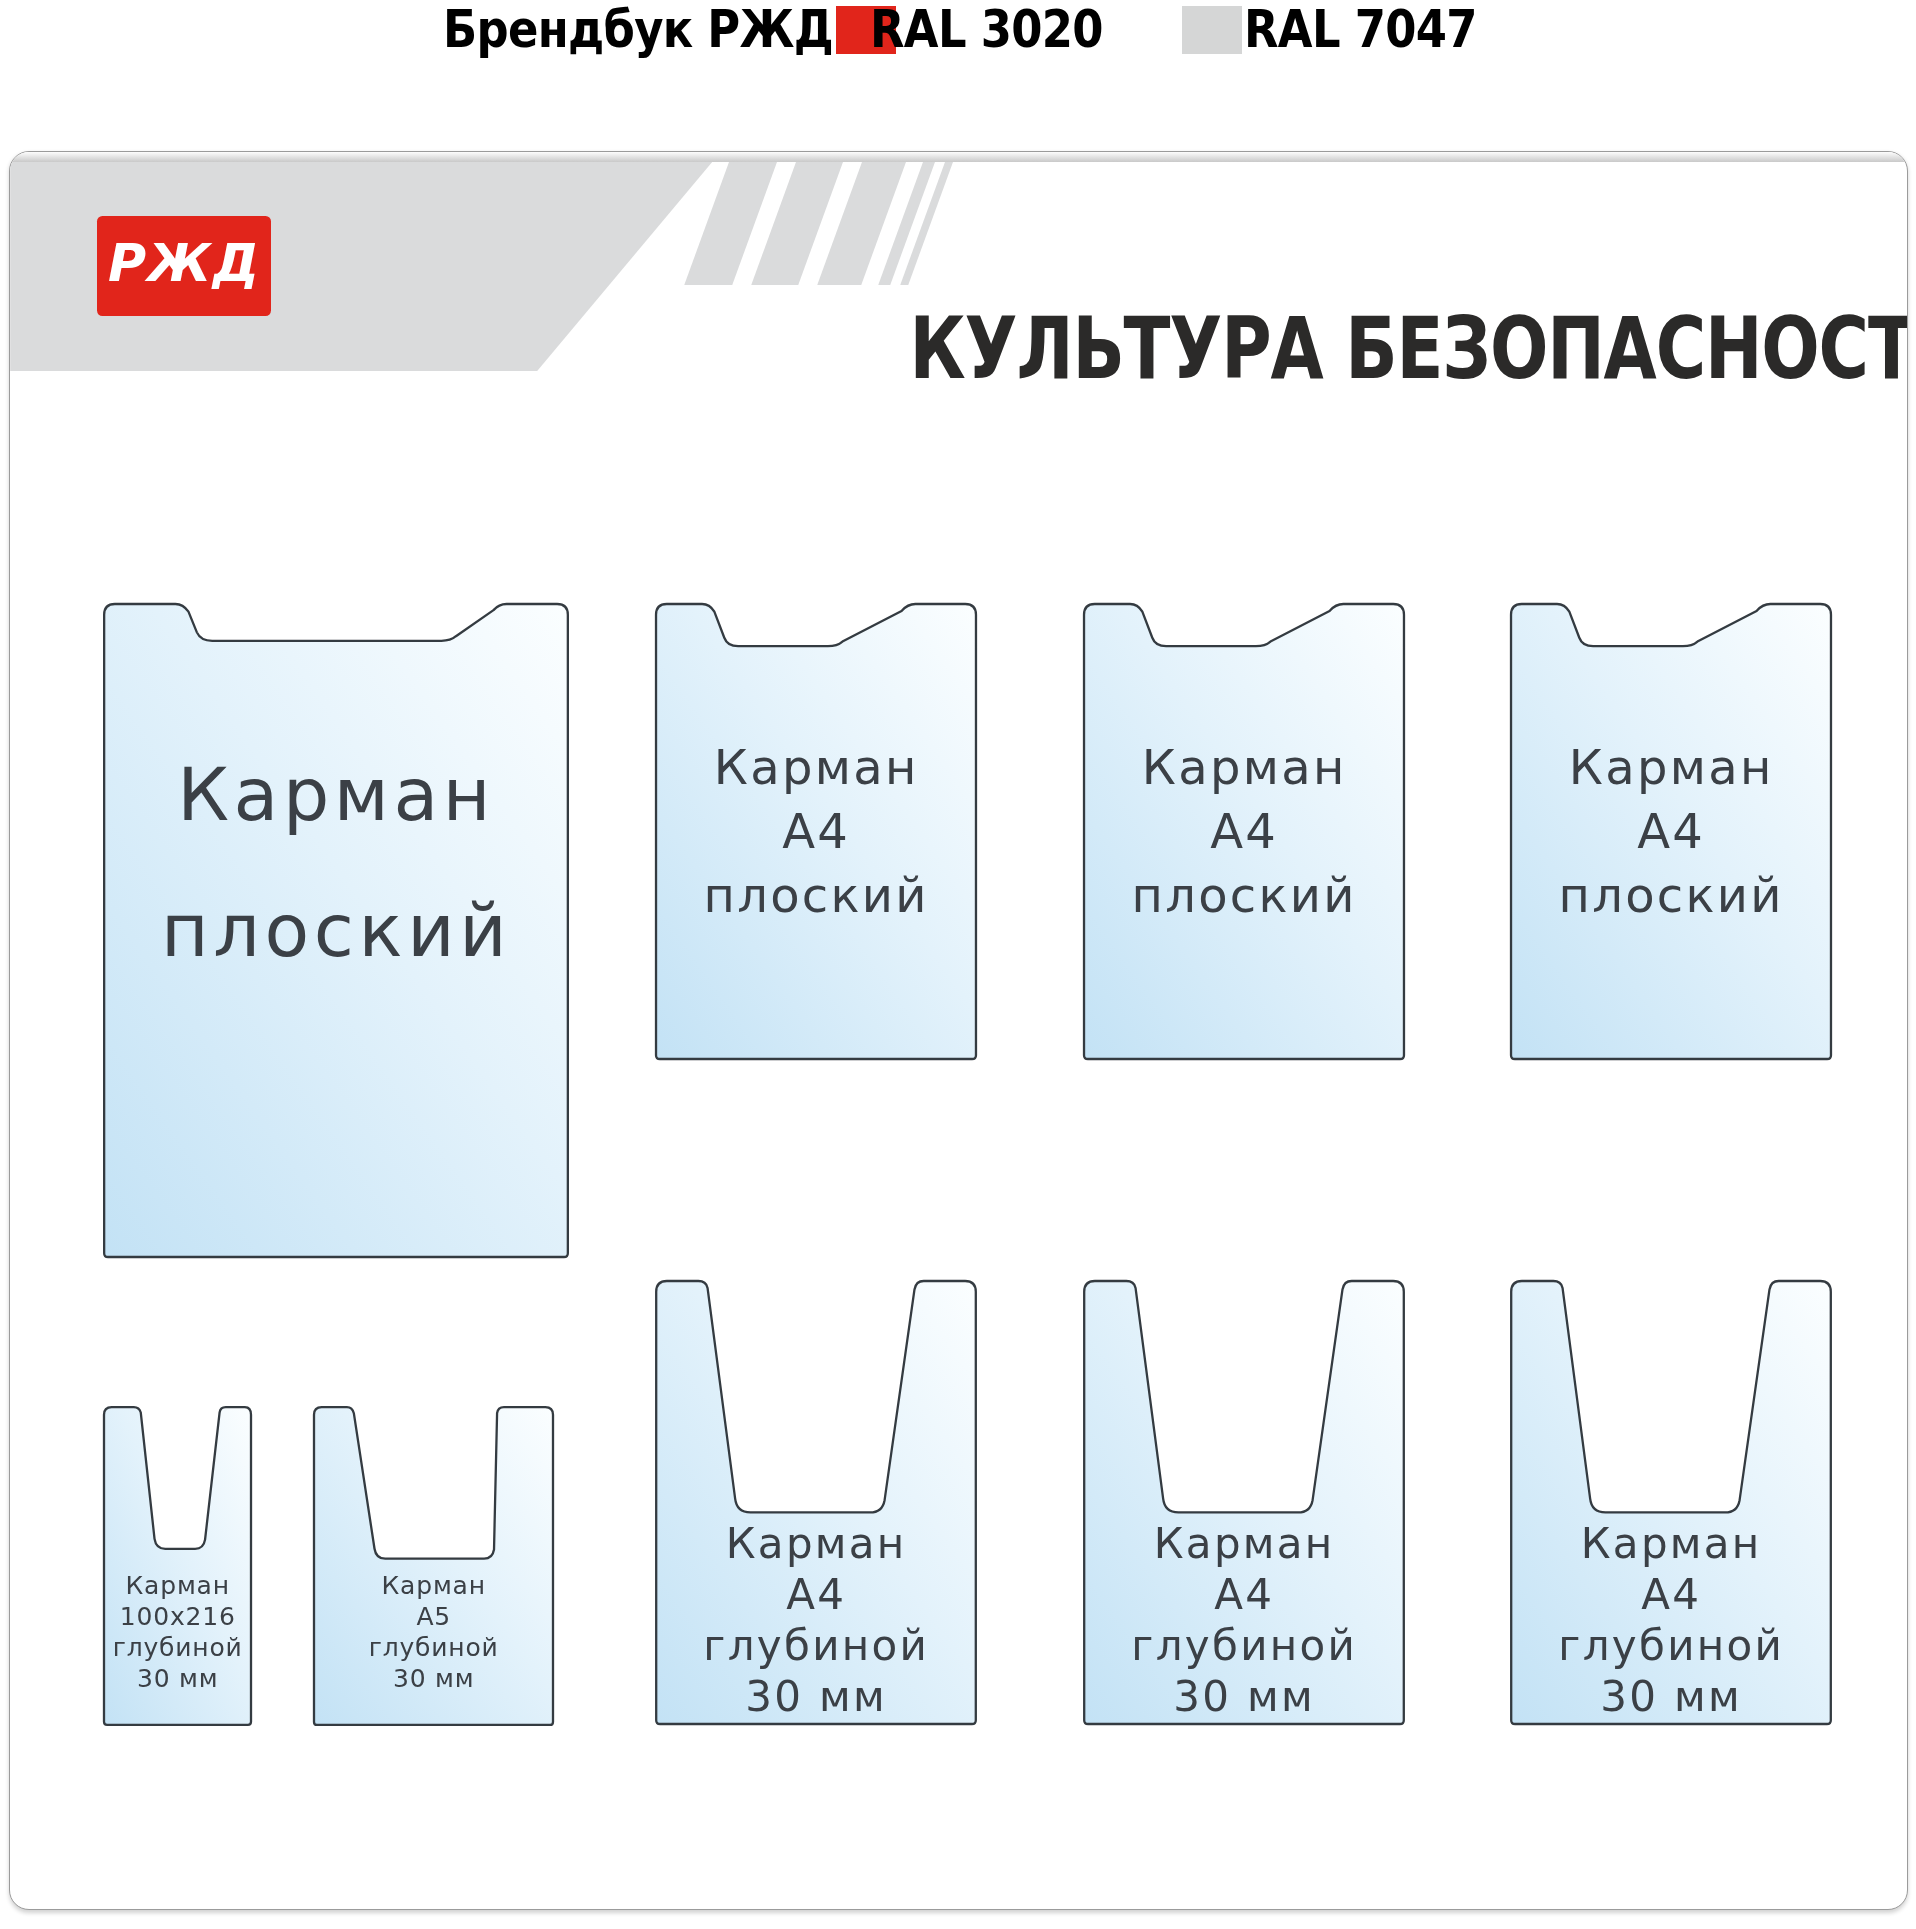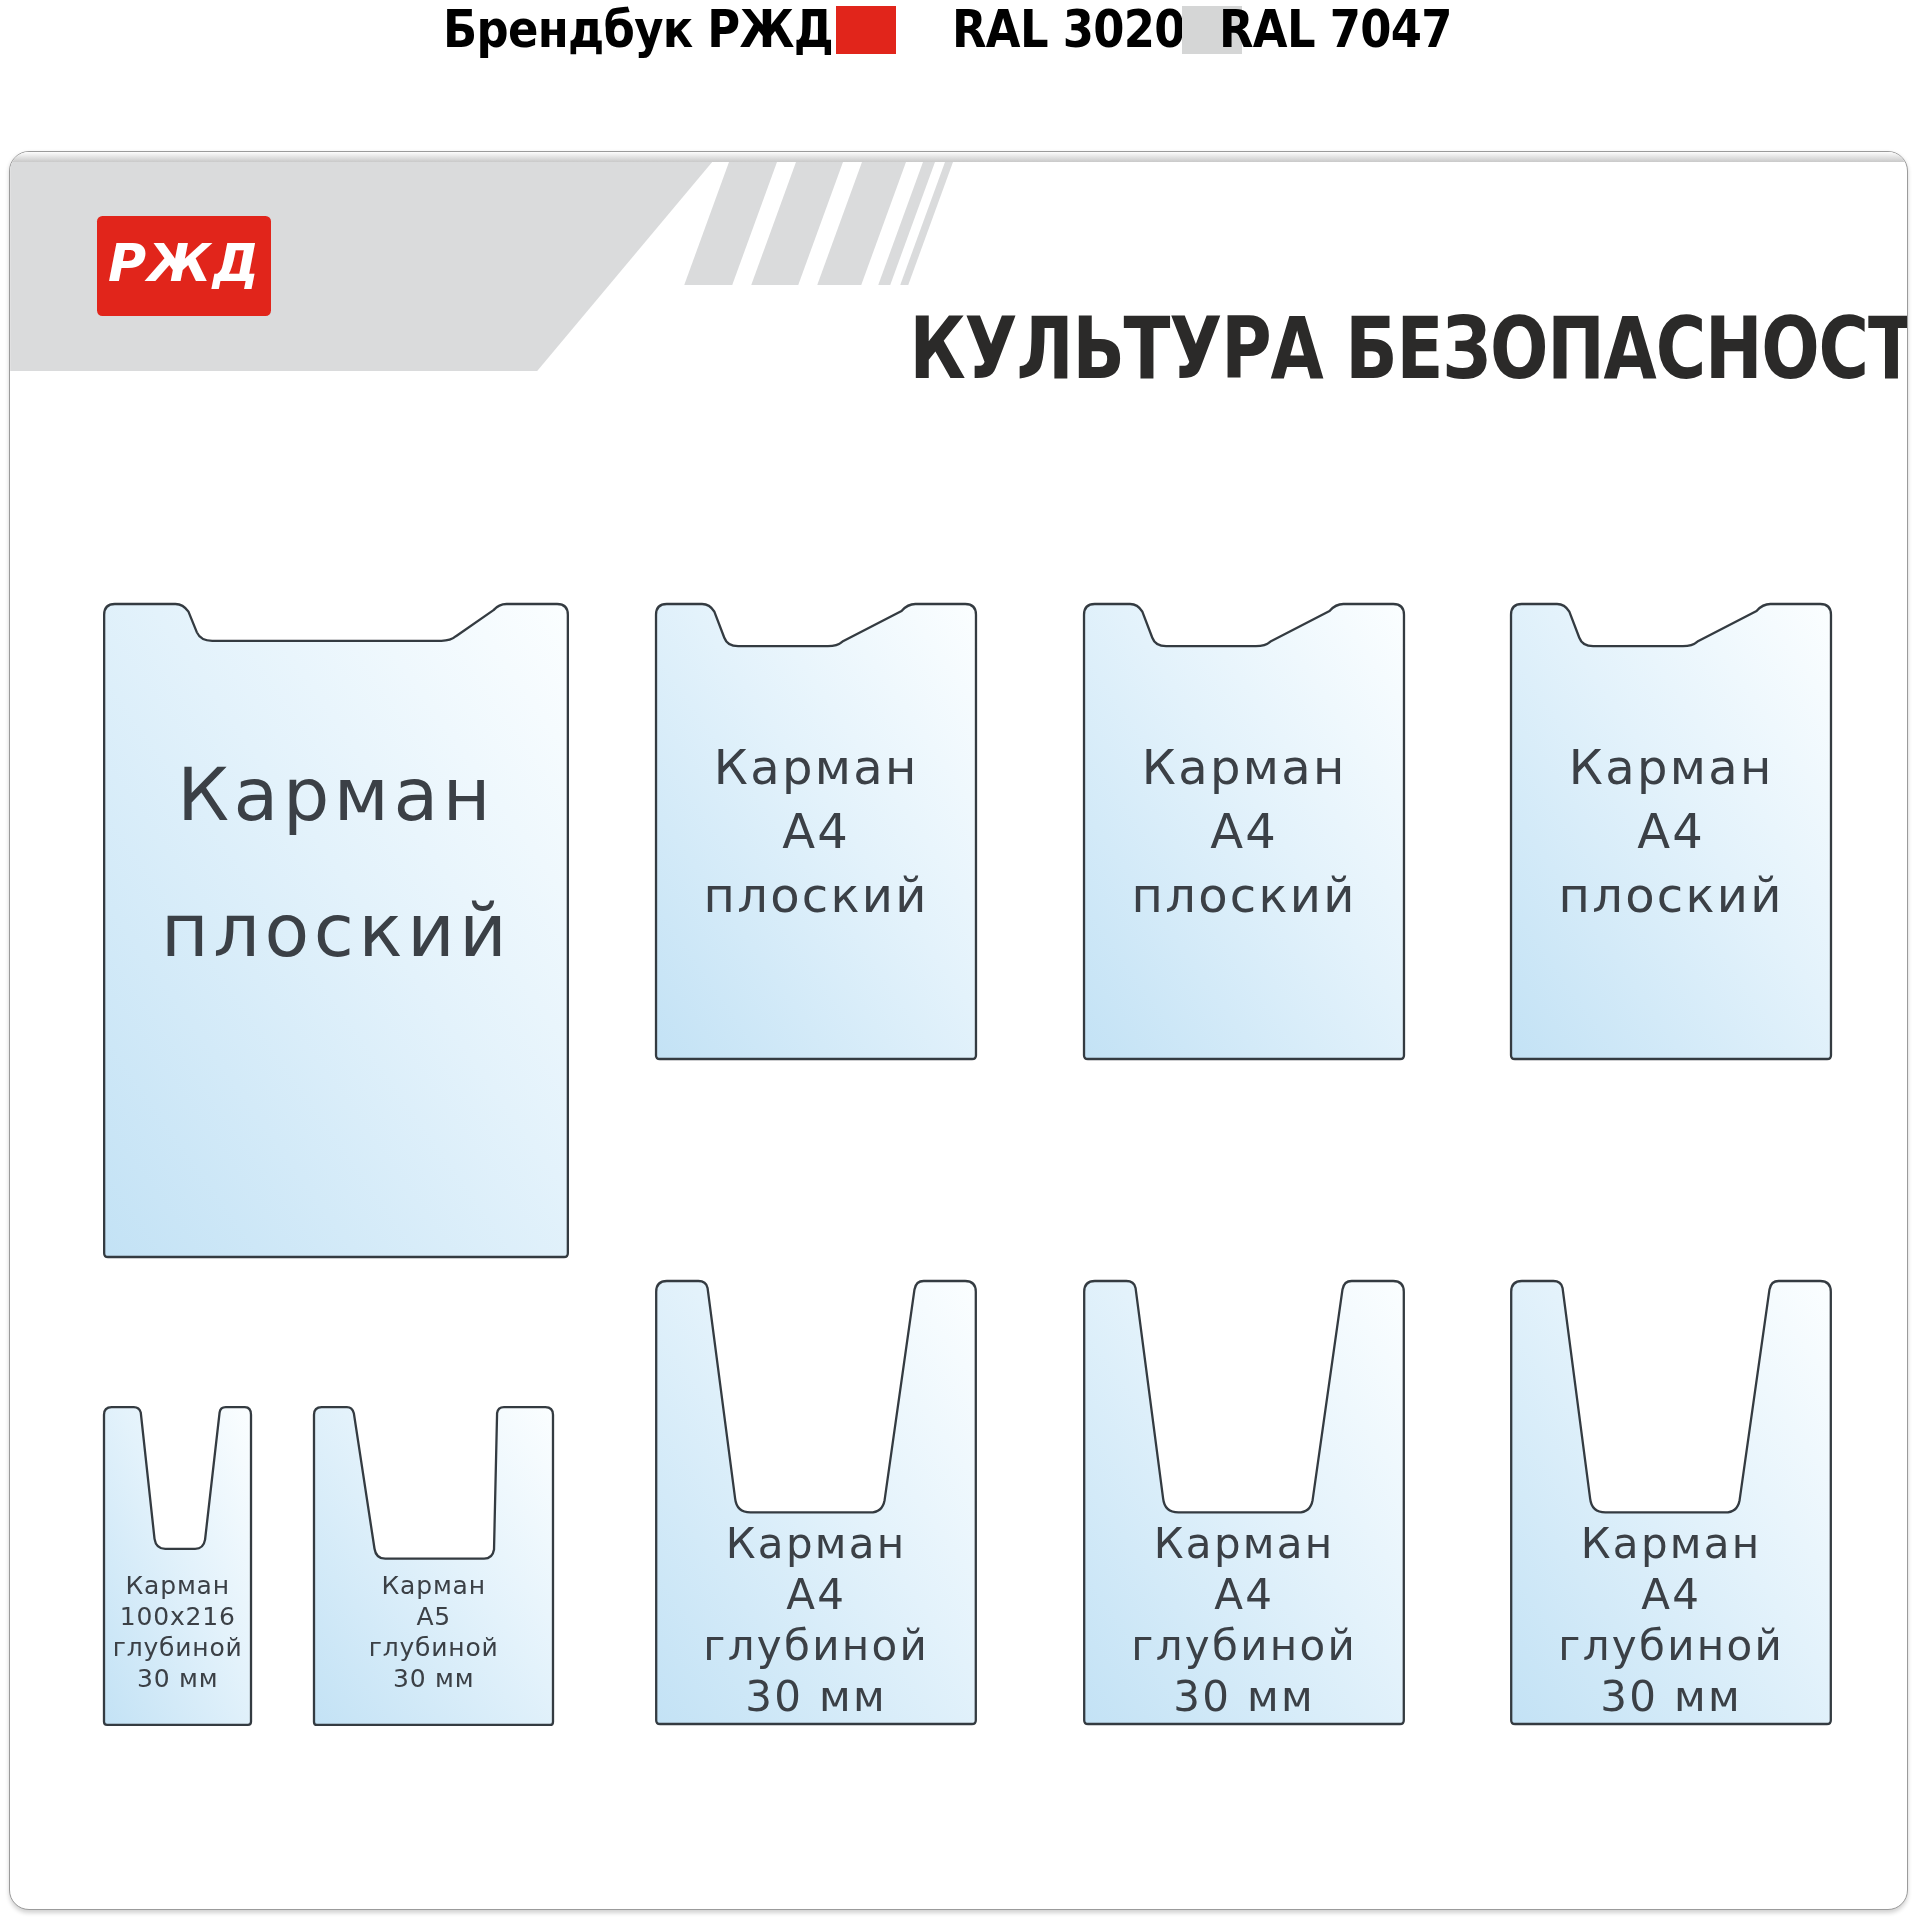--- a/index.html
+++ b/index.html
@@ -61,25 +61,25 @@
         <stop offset="1" style="stop-color:var(--pocket-white)"></stop>
       </linearGradient>
     </defs>
   </svg>
 
   <div class="legend">
     <div class="legend-text" style="left:443px;">
       <span class="cond">Брендбук РЖД</span>
     </div>
     <div class="swatch" style="left: 836px; background: rgb(225, 37, 27);"></div>
-    <div class="legend-text" style="left:952px;">
+    <div class="legend-text" style="left:870px;">
       <span class="cond">RAL 3020</span>
     </div>
     <div class="swatch" style="left: 1182px; background: rgb(213, 214, 214);"></div>
-    <div class="legend-text" style="left:1219px;">
+    <div class="legend-text" style="left:1244px;">
       <span class="cond">RAL 7047</span>
     </div>
   </div>
 
   <div class="board">
     <div class="band"></div>
     <div class="bevel"></div>
 
     <div class="stripe" style="left:719px;width:48px;"></div>
     <div class="stripe" style="left:786px;width:47px;"></div>

